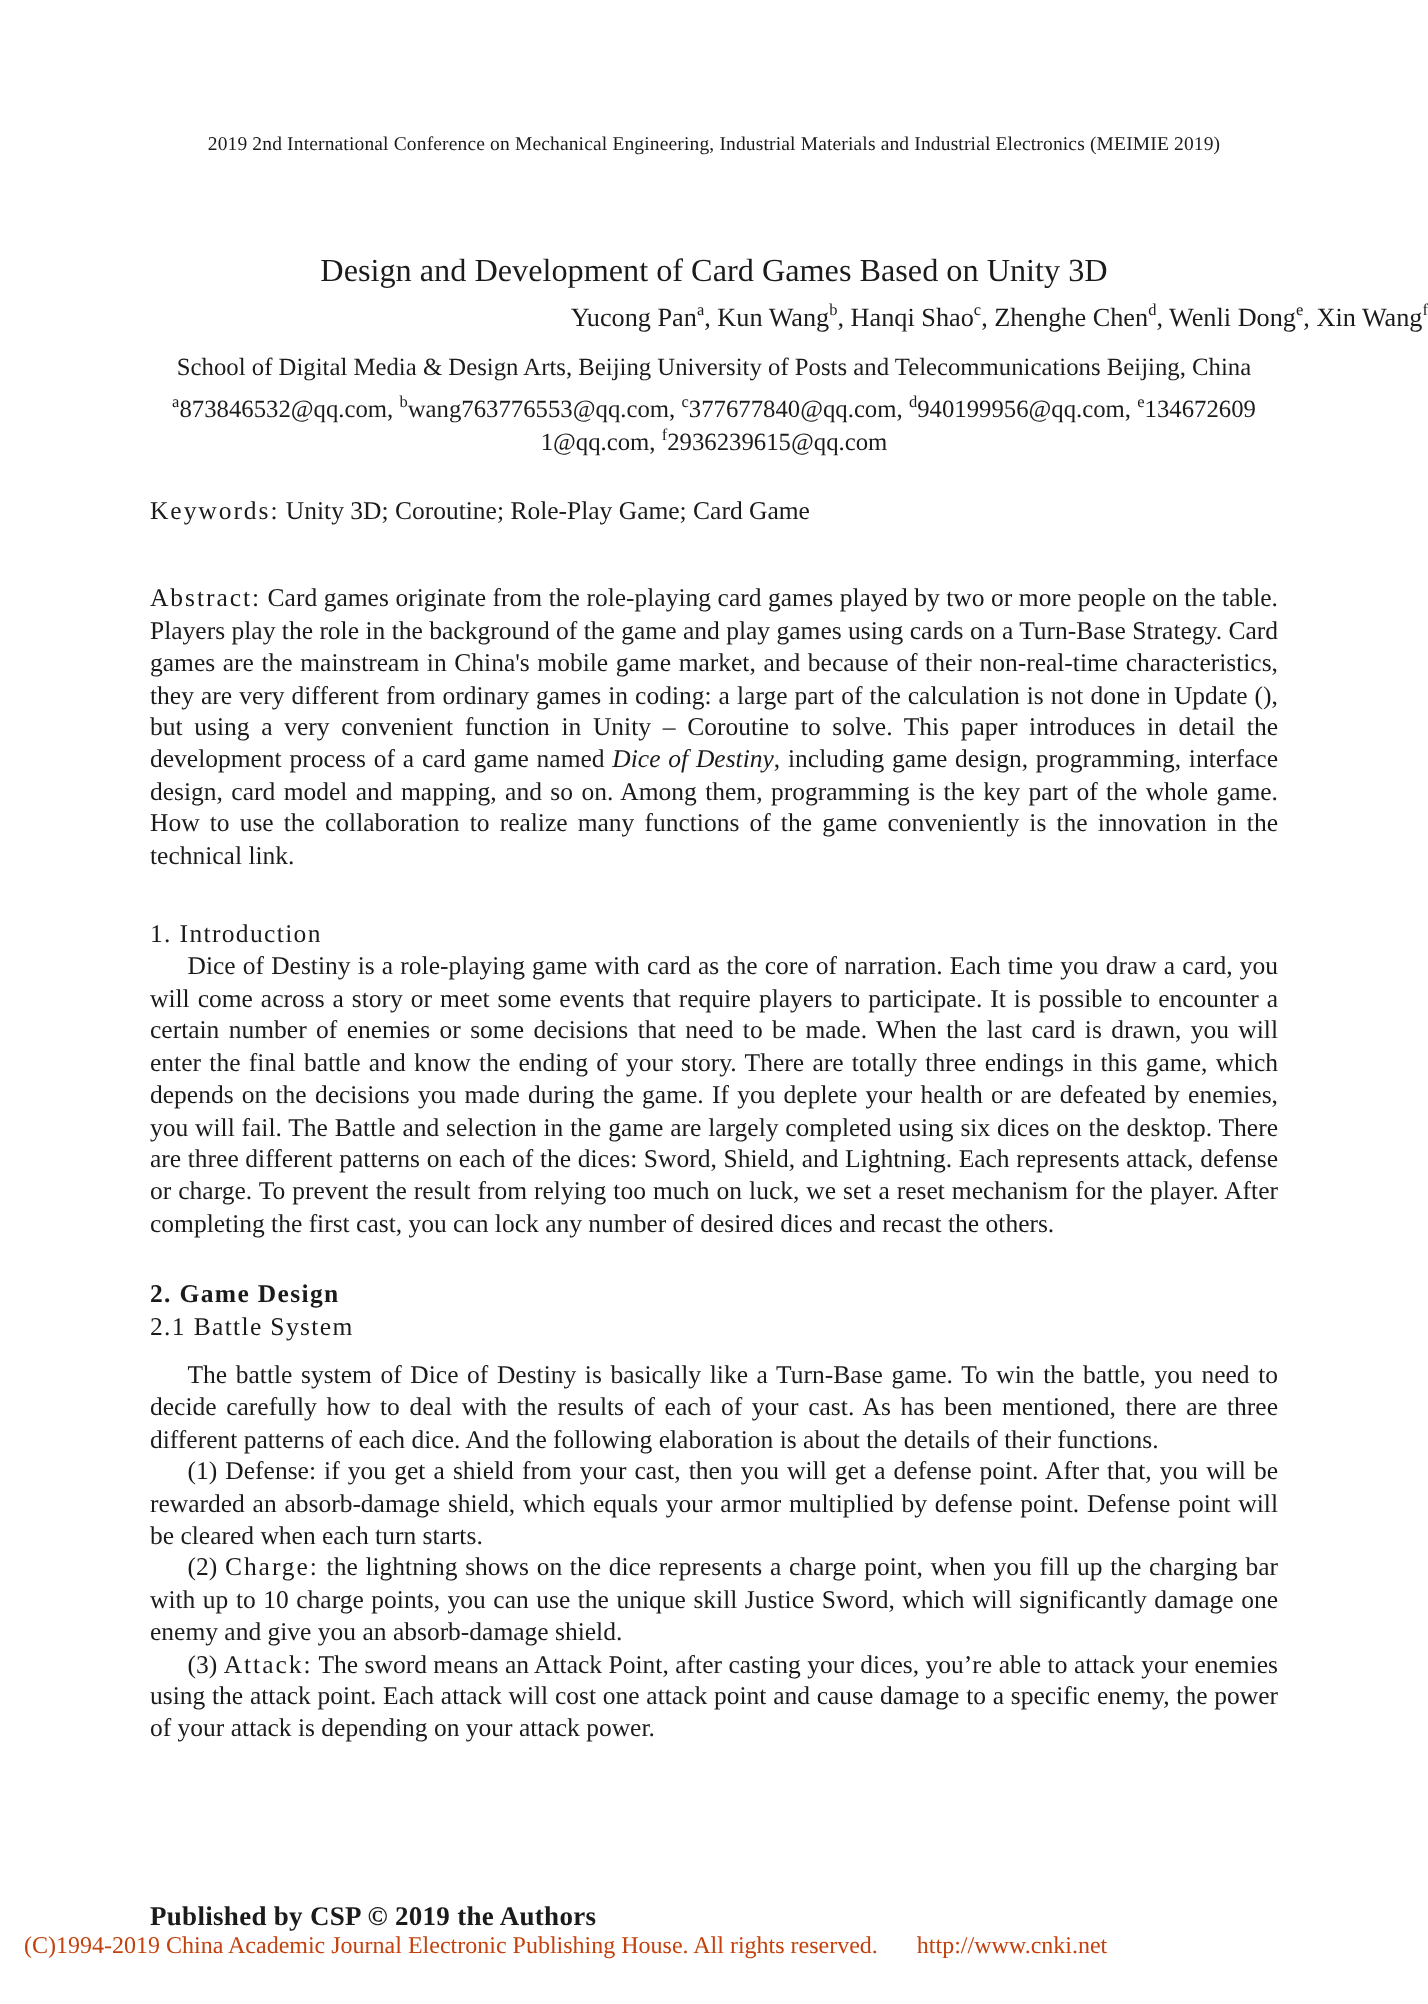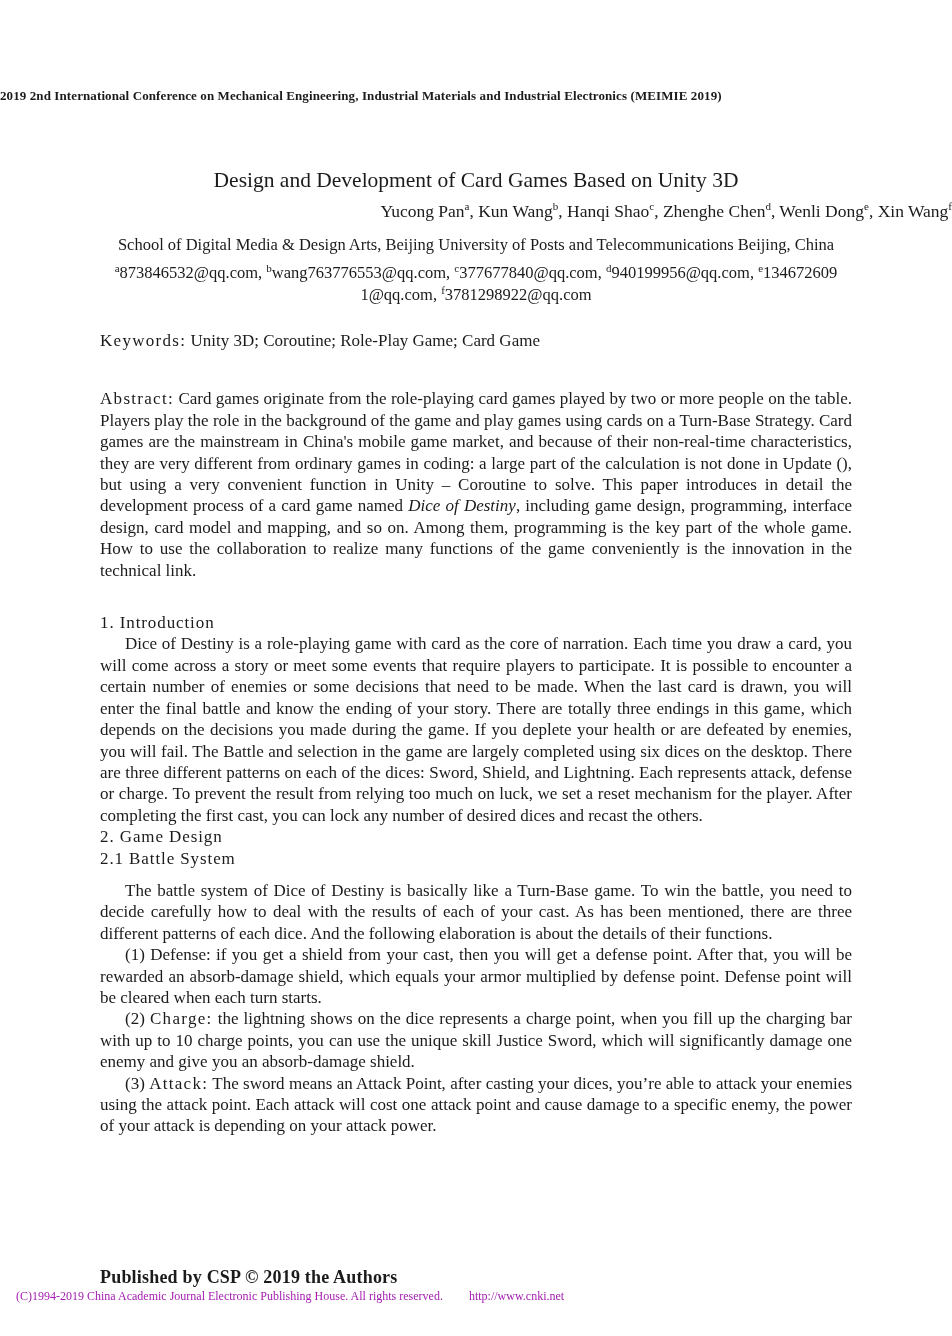--- a/index.html
+++ b/index.html
@@ -1,22 +1,22 @@
 <!DOCTYPE html>
 <html><head>
 <meta charset="utf-8">
 <style>
   html,body{margin:0;padding:0;background:#ffffff;}
   .page{
     position:relative;width:952px;height:1336px;background:#ffffff;
     font-family:"Liberation Serif", serif;color:#1b1b1b;overflow:hidden;
   }
   .conf-header{
-    position:absolute;top:88px;left:0;right:0;text-align:left;
-    font-weight:bold;font-size:13px;white-space:nowrap;letter-spacing:0.1px;
+    position:absolute;top:88px;left:0;right:0;text-align:center;
+    font-weight:normal;font-size:13px;white-space:nowrap;letter-spacing:0.1px;
   }
   .title{
     position:absolute;top:156px;left:0;right:0;text-align:center;
     font-size:21.5px;font-weight:normal;margin:12px;
   }
   .authors{position:absolute;top:201px;left:0;right:0;text-align:right;font-size:17.5px;}
   sup{font-size:11px;line-height:0;}
   .affiliation{position:absolute;top:235px;left:0;right:0;text-align:center;font-size:16.5px;}
   .emails{
     position:absolute;top:262px;left:100px;width:752px;text-align:center;
@@ -24,48 +24,48 @@
   }
   .content{position:absolute;top:330px;left:100px;width:752px;font-size:17px;line-height:21.4px;}
   .para{margin:0;}
   .just{text-align:justify;}
   .indent{text-indent:25px;}
   .kw{margin:0;}
   .abstract{margin-top:37px;}
   .sec{font-size:17px;font-weight:normal;letter-spacing:0.9px;margin:0;}
   .mt-sec{margin-top:31px;}
   .mt-para{}
-  .mt-gd{}
+  .mt-gd{margin-top:26px;font-weight:bold;}
   .mt-sub{}
   .mt-block{margin-top:11px;}
   .sp{letter-spacing:1.3px;}
   .i{font-style:italic;}
   .published{
     position:absolute;left:100px;top:1267px;font-weight:bold;
     font-size:18px;letter-spacing:0.2px;
   }
   .watermark{
-    position:absolute;left:16px;top:1289px;font-size:12px;color:#a21caf;white-space:nowrap;
+    position:absolute;left:16px;top:1289px;font-size:16px;color:#c2410c;white-space:nowrap;
   }
   .wm-url{margin-left:26px;}
 </style>
 </head>
 <body>
 
 <div class="page">
 
   <div class="conf-header">2019 2nd International Conference on Mechanical Engineering, Industrial Materials and Industrial Electronics (MEIMIE 2019)</div>
 
   <h1 class="title">Design and Development of Card Games Based on Unity 3D</h1>
 
   <div class="authors"><span>Yucong Pan</span><sup>a</sup><span>, Kun Wang</span><sup>b</sup><span>, Hanqi Shao</span><sup>c</sup><span>, Zhenghe Chen</span><sup>d</sup><span>, Wenli Dong</span><sup>e</sup><span>, Xin Wang</span><sup>f</sup></div>
 
   <div class="affiliation">School of Digital Media &amp; Design Arts, Beijing University of Posts and Telecommunications Beijing, China</div>
 
-  <div class="emails"><sup>a</sup><span>873846532@qq.com, </span><sup>b</sup><span>wang763776553@qq.com, </span><sup>c</sup><span>377677840@qq.com, </span><sup>d</sup><span>940199956@qq.com, </span><sup>e</sup><span>134672609</span><br><span>1@qq.com, </span><sup>f</sup><span>3781298922@qq.com</span></div>
+  <div class="emails"><sup>a</sup><span>873846532@qq.com, </span><sup>b</sup><span>wang763776553@qq.com, </span><sup>c</sup><span>377677840@qq.com, </span><sup>d</sup><span>940199956@qq.com, </span><sup>e</sup><span>134672609</span><br><span>1@qq.com, </span><sup>f</sup><span>2936239615@qq.com</span></div>
 
   <div class="content">
 
     <p class="kw"><span class="sp">Keywords:</span><span> Unity 3D; Coroutine; Role-Play Game; Card Game</span></p>
 
     <p class="para just abstract"><span class="sp">Abstract:</span><span> Card games originate from the role-playing card games played by two or more people on the table. Players play the role in the background of the game and play games using cards on a Turn-Base Strategy. Card games are the mainstream in China's mobile game market, and because of their non-real-time characteristics, they are very different from ordinary games in coding: a large part of the calculation is not done in Update (), but using a very convenient function in Unity – Coroutine to solve. This paper introduces in detail the development process of a card game named </span><span class="i">Dice of Destiny</span><span>, including game design, programming, interface design, card model and mapping, and so on. Among them, programming is the key part of the whole game. How to use the collaboration to realize many functions of the game conveniently is the innovation in the technical link.</span></p>
 
     <h2 class="sec mt-sec">1. Introduction</h2>
 
     <p class="para just indent mt-para">Dice of Destiny is a role-playing game with card as the core of narration. Each time you draw a card, you will come across a story or meet some events that require players to participate. It is possible to encounter a certain number of enemies or some decisions that need to be made. When the last card is drawn, you will enter the final battle and know the ending of your story. There are totally three endings in this game, which depends on the decisions you made during the game. If you deplete your health or are defeated by enemies, you will fail. The Battle and selection in the game are largely completed using six dices on the desktop. There are three different patterns on each of the dices: Sword, Shield, and Lightning. Each represents attack, defense or charge. To prevent the result from relying too much on luck, we set a reset mechanism for the player. After completing the first cast, you can lock any number of desired dices and recast the others.</p>

